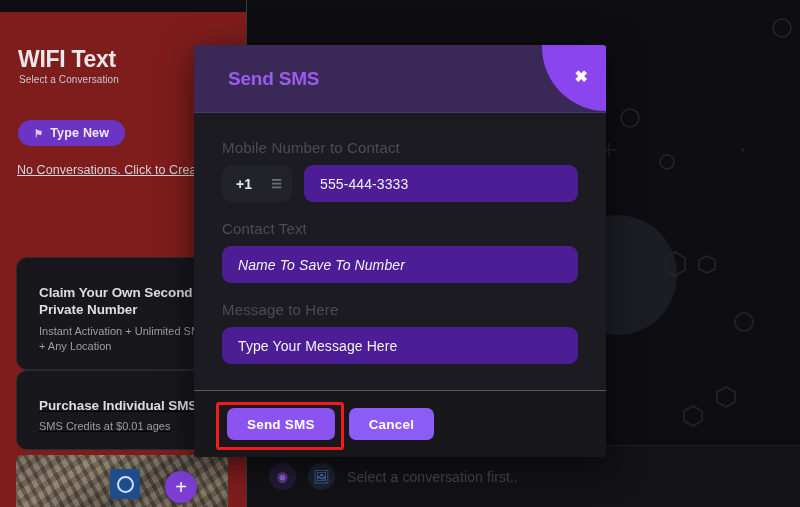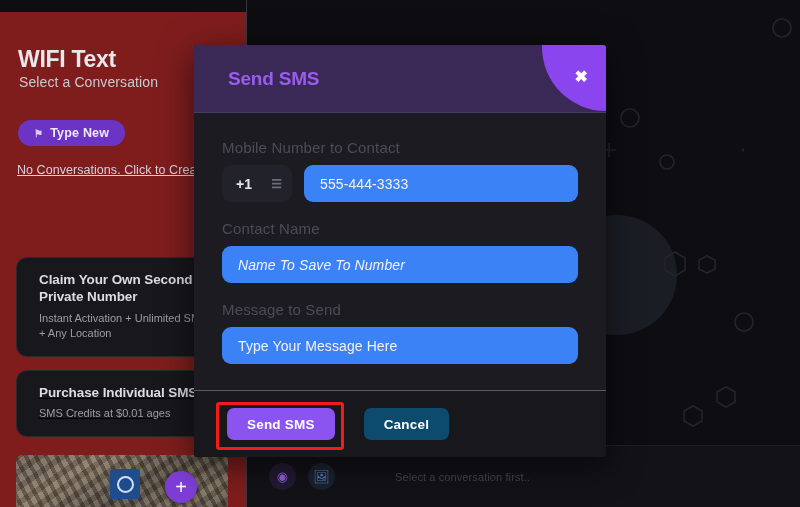--- a/index.html
+++ b/index.html
@@ -19,21 +19,21 @@
   #sidebar-divider {
     position:absolute; left:246px; top:0; width:1px; height:507px;
     background:#3a3a42;
   }
   .app-title {
     position:absolute; left:18px; top:34px;
     font-size:23px; font-weight:bold; color:#e8e8ec; letter-spacing:-0.3px;
   }
   .app-subtitle {
     position:absolute; left:19px; top:62px;
-    font-size:14px; color:#c9c9d2; letter-spacing:0.1px;text-align:right;
+    font-size:10px; color:#c9c9d2; letter-spacing:0.1px;text-align:right;
   }
   #send-new-btn {
     position:absolute; left:18px; top:108px;
     height:26px; padding:0 16px;
     background:#6b34c4; border:none; border-radius:13px;
     color:#efe9fb; font-size:12.5px; font-weight:bold;
     font-family:"Liberation Sans", sans-serif;
     display:flex; align-items:center; gap:7px; cursor:pointer;
     letter-spacing:0.2px;
   }
@@ -41,21 +41,21 @@
   #no-conv-link {
     position:absolute; left:17px; top:151px;
     font-size:12.5px; color:#d4d4db;
     text-decoration:underline; cursor:pointer;
     letter-spacing:0.05px;
   }
 
   .promo-card {
     position:absolute; left:16px; width:212px;
     background:#17171c; border:1px solid #2a2a32; border-radius:11px;
-    padding:13px 18px 14px 22px;
+    padding:26px 18px 14px 22px;
   }
   #promo-card-0 { top:245px; }
   #promo-card-1 { top:358px;text-decoration:underline; }
   .promo-title {
     font-size:13.5px; font-weight:bold; color:#dcdce4;
     line-height:1.28; letter-spacing:-0.1px;
   }
   .promo-sub {
     margin-top:5px; font-size:11px; color:#9d9da8; line-height:1.45;
   }
@@ -115,21 +115,21 @@
     display:flex; align-items:center; padding-left:22px; gap:12px;
   }
   .cbtn {
     width:27px; height:27px; border-radius:50%;
     display:flex; align-items:center; justify-content:center;
     border:none; cursor:pointer; font-size:13px;
   }
   #emoji-btn { background:#231a33; color:#8e5fd4; }
   #image-btn { background:#1b2230; color:#5b86c9; }
   #msg-placeholder {
-    font-size:11px; color:#44444f; letter-spacing:0.1px;margin-left:48px;
+    font-size:14px; color:#44444f; letter-spacing:0.1px;
   }
   #main-topstrip {
     position:absolute; left:0; top:0; width:553px; height:44px;
     background:#0e0e12;
   }
 
   
   #modal {
     position:absolute; left:194px; top:45px; width:412px; height:412px;
     background:#1b1b21; border-radius:3px; overflow:hidden;
@@ -163,40 +163,40 @@
     width:70px; height:37px; background:#22232a; border:none;
     border-radius:9px; display:flex; align-items:center;
     justify-content:space-between; padding:0 11px 0 14px;
     color:#e6e6ee; font-size:14px; font-weight:bold; cursor:pointer;
     font-family:"Liberation Sans", sans-serif;
   }
   .phone-prefix .listicon {
     font-size:12px; color:#6c6c78; letter-spacing:-1px;
   }
   .txt-input {
-    flex:1; height:37px; background:#3b82f6; border:none;
+    flex:1; height:37px; background:#4c1d95; border:none;
     border-radius:9px; padding:0 16px;
     color:#f2f2f6; font-size:14px;
     font-family:"Liberation Sans", sans-serif;
     letter-spacing:0.1px;
   }
   .txt-input::placeholder { color:#f2f2f6; }
   .field-block { margin-bottom:18px; }
   #modal-footer {
     position:absolute; left:0; bottom:0; width:412px; height:67px;
     background:#17171c; border-top:1px solid #5b5b66;
     display:flex; align-items:center; padding-left:33px; gap:14px;
   }
   .fbtn {
     height:32px; padding:0 20px; border:none; border-radius:7px;
     font-size:13.5px; font-weight:bold; color:#fff; cursor:pointer;
     font-family:"Liberation Sans", sans-serif; letter-spacing:0.2px;
   }
   #send-sms-btn { background:#8b53f0; }
-  #cancel-btn   { background:#0c4a6e;margin-left:15px; }
+  #cancel-btn   { background:#8b5cf6; }
   #highlight-box {
     position:absolute; left:216px; top:402px;
     width:128px; height:48px;
     border:3px solid #f21b1b; border-radius:3px;
     pointer-events:none; z-index:40;
   }
 </style>
 </head>
 <body>
 
@@ -282,26 +282,26 @@
       <div class="field-label">Mobile Number to Contact</div>
       <div class="field-row">
         <div class="phone-prefix">
           <span>+1</span>
           <span class="listicon">☰</span>
         </div>
         <input class="txt-input" type="text" placeholder="555-444-3333" style="">
       </div>
 
       <div class="field-block">
-        <div class="field-label">Contact Name</div>
+        <div class="field-label">Contact Text</div>
         <input class="txt-input" style="width: 100%; font-style: italic;" type="text" placeholder="Name To Save To Number">
       </div>
 
       <div class="field-block">
-        <div class="field-label">Message to Send</div>
+        <div class="field-label">Message to Here</div>
         <input class="txt-input" style="width: 100%;" type="text" placeholder="Type Your Message Here">
       </div>
     </div>
 
     <div id="modal-footer">
       <button class="fbtn" id="send-sms-btn">Send SMS</button>
       <button class="fbtn" id="cancel-btn">Cancel</button>
     </div>
   </div>
 

